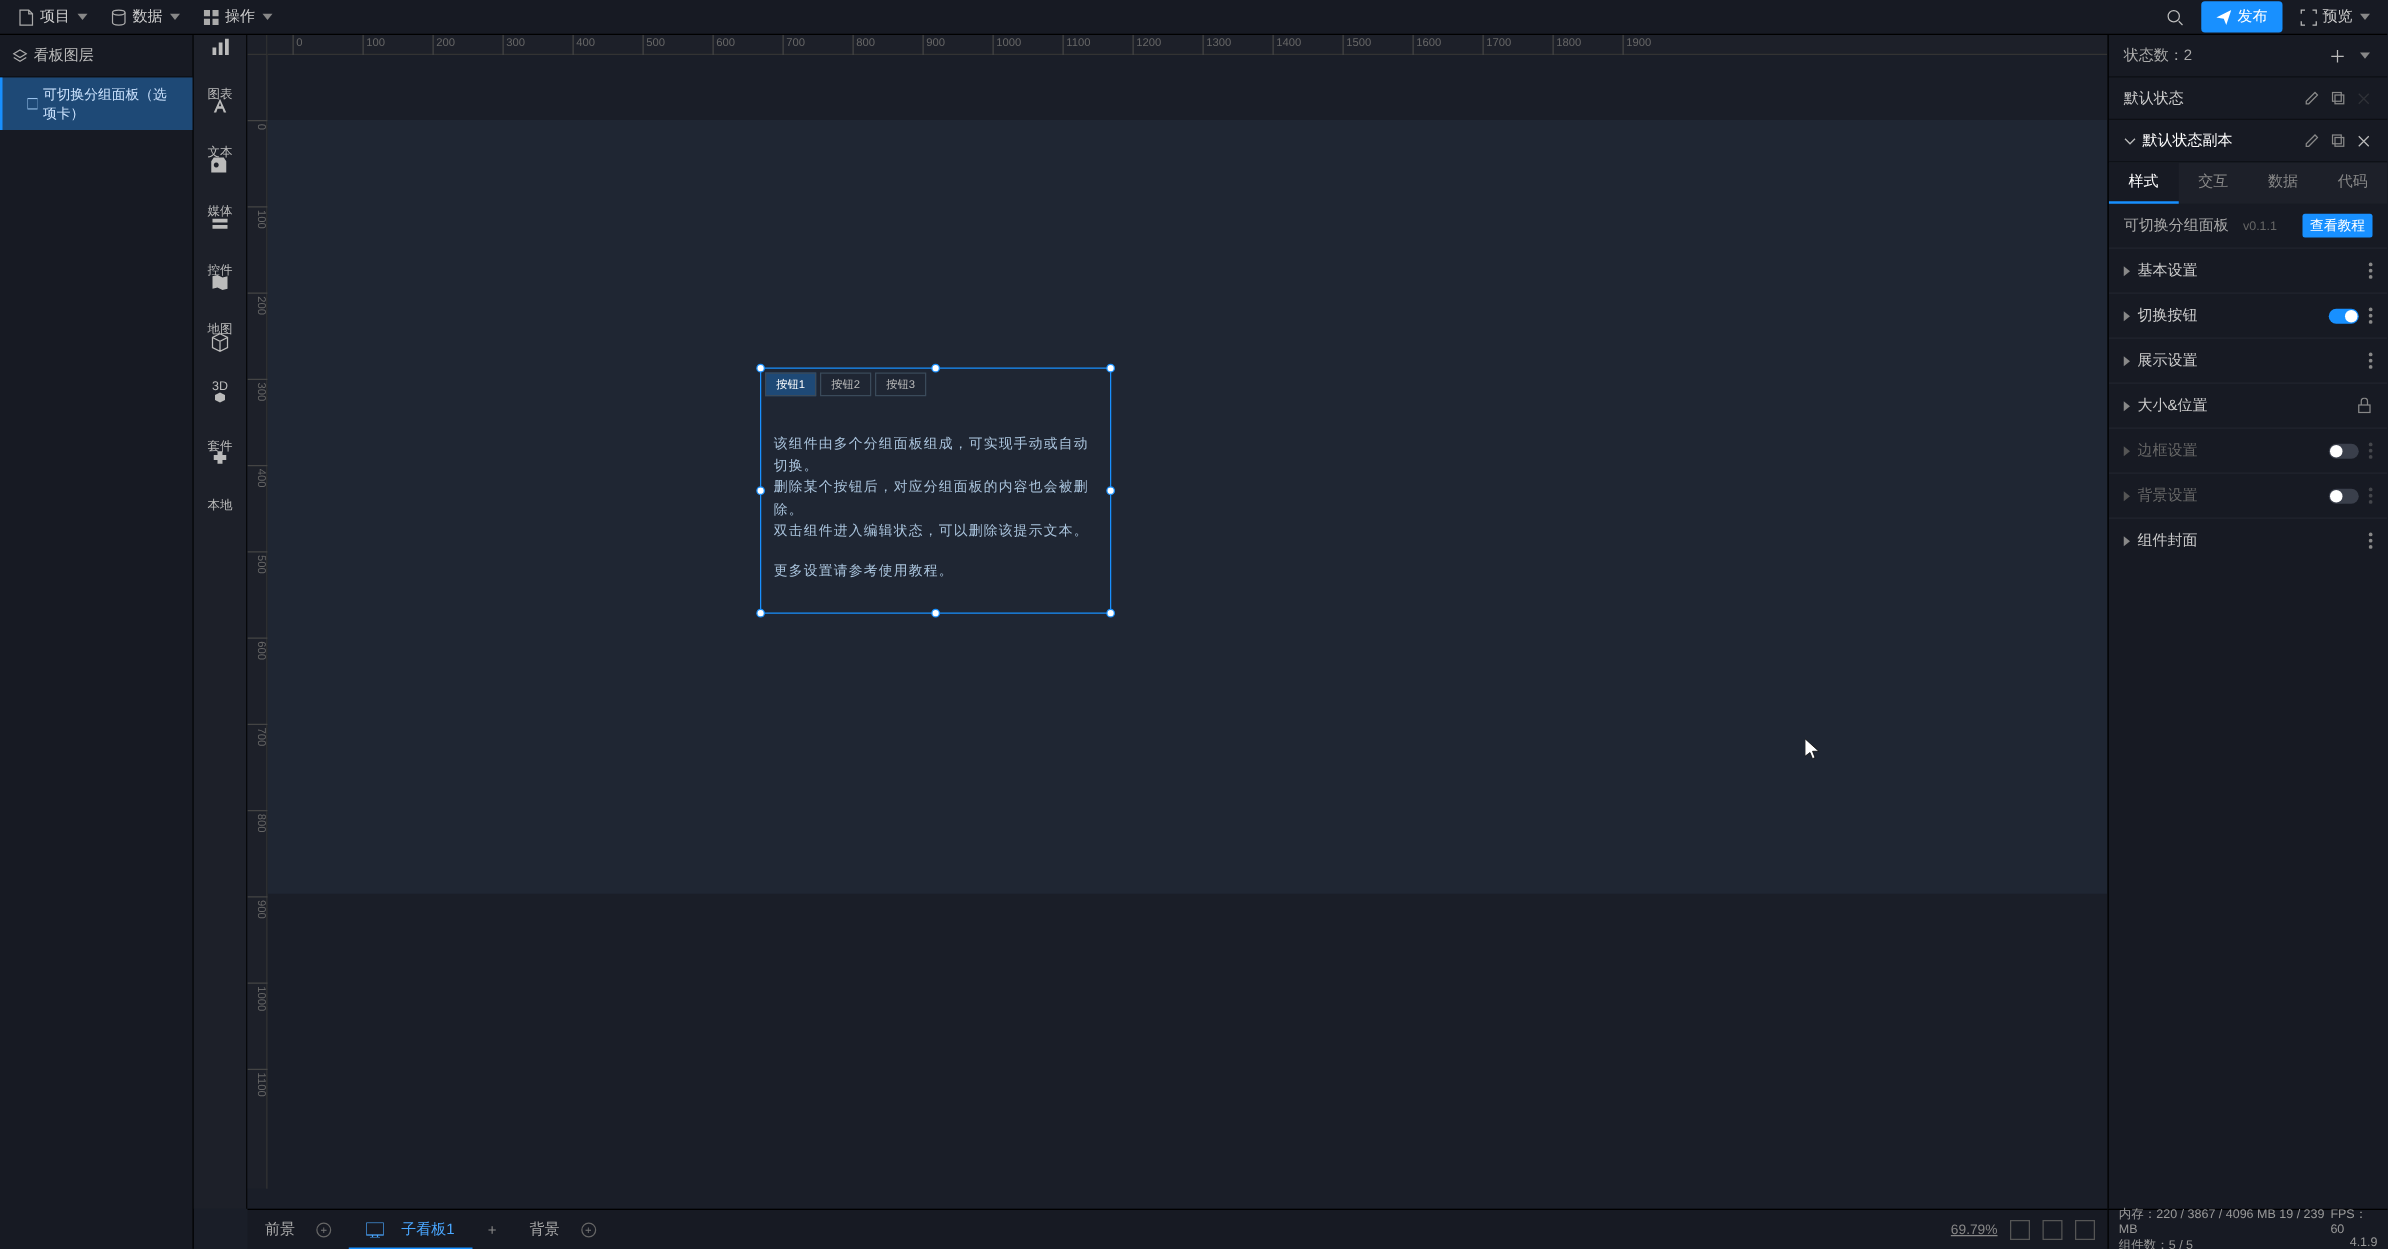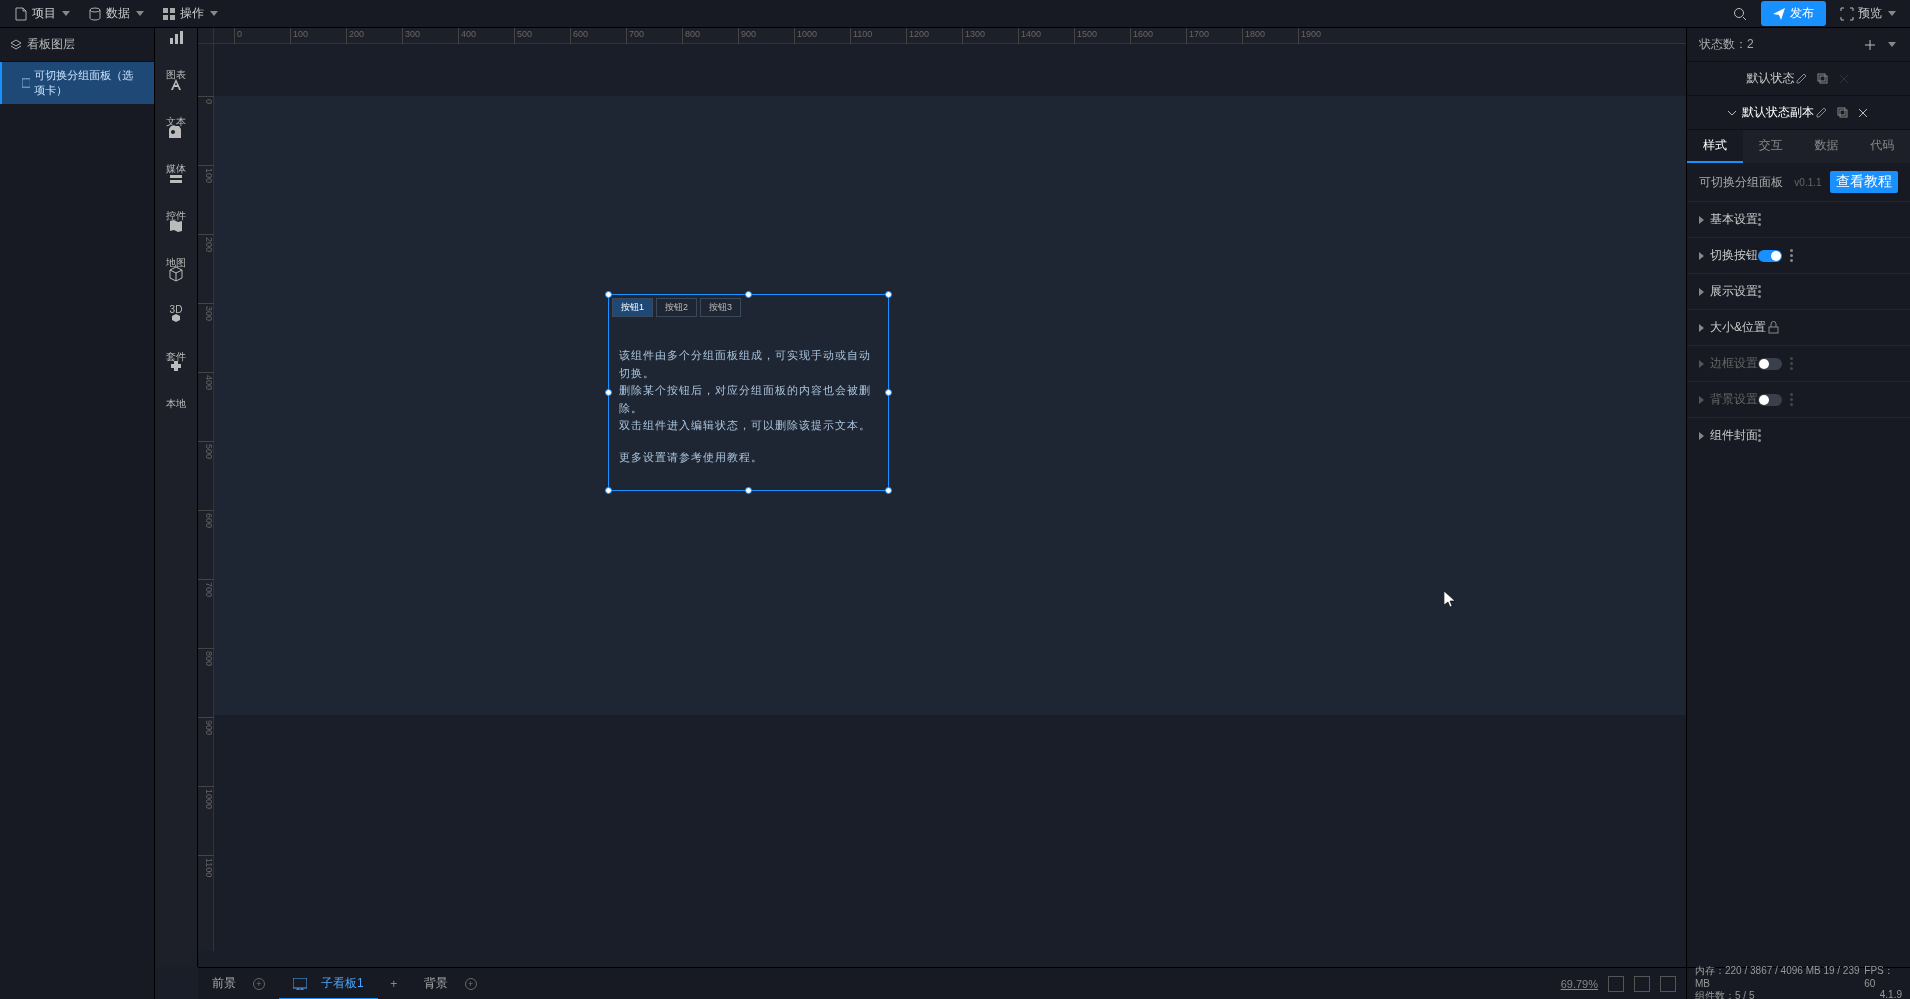--- a/index.html
+++ b/index.html
@@ -49,31 +49,31 @@
 .btab.active { color: #4aa7ff; }
 .btab.active::after { content: ""; position: absolute; left: 0; right: 0; bottom: 0; height: 2px; background: #1890ff; }
 .btab-add { width: 32px; display: flex; align-items: center; justify-content: center; height: 32px; cursor: pointer; color: #888; }
 .circle-plus { display: inline-flex; width: 12px; height: 12px; border: 1px solid #666; border-radius: 50%; align-items: center; justify-content: center; font-size: 9px; color: #777; margin-left: 3px; }
 .bottom-right { margin-left: auto; display: flex; align-items: center; gap: 10px; padding-right: 10px; font-size: 11px; color: #888; text-decoration: underline; }
 .br-ico { width: 16px; height: 16px; border: 1px solid #555; display: inline-flex; cursor: pointer; }
 
 
 .right-panel { position: absolute; right: 0; top: 28px; width: 224px; bottom: 32px; background: #171a23; border-left: 1px solid #000; font-size: 12px; overflow: hidden; }
 .rp-head { padding: 8px 12px; display: flex; align-items: center; justify-content: space-between; border-bottom: 1px solid #0d0f14; }
-.rp-staterow { padding: 8px 12px; display: flex; align-items: center; justify-content: center; border-bottom: 1px solid #0d0f14; cursor: pointer; color: #ccc; }
+.rp-staterow { padding: 8px 12px; display: flex; align-items: center; justify-content: space-between; border-bottom: 1px solid #0d0f14; cursor: pointer; color: #ccc; }
 .rp-staterow.active { color: #fff; }
 .rp-state-icons { display: flex; gap: 7px; align-items: center; }
 .rp-ico { width: 14px; height: 14px; display: inline-flex; align-items: center; justify-content: center; cursor: pointer; color: #888; }
 .rp-tabs { display: flex; background: #1d2029; }
 .rp-tab { flex: 1; text-align: center; padding: 7px 0; cursor: pointer; color: #888; }
 .rp-tab.active { background: #171a23; color: #fff; border-bottom: 2px solid #1890ff; }
 .rp-comp-title { display: flex; align-items: center; justify-content: space-between; padding: 8px 12px; }
 .rp-ver { font-size: 10px; color: #666; margin-left: 8px; }
-.rp-tut-btn { background: #1890ff; color: #fff; padding: 2px 6px; border-radius: 2px; font-size: 14px; cursor: pointer; }
-.rp-section { padding: 9px 12px; display: flex; align-items: center; justify-content: flex-start; border-top: 1px solid #22252f; cursor: pointer; color: #ccc; }
+.rp-tut-btn { background: #1890ff; color: #fff; padding: 2px 6px; border-radius: 2px; font-size: 11px; cursor: pointer; }
+.rp-section { padding: 9px 12px; display: flex; align-items: center; justify-content: space-between; border-top: 1px solid #22252f; cursor: pointer; color: #ccc; }
 .rp-section.dim { color: #666; }
 .rp-section-left { display: flex; align-items: center; gap: 6px; }
 .tri-right { width: 0; height: 0; border-top: 4px solid transparent; border-bottom: 4px solid transparent; border-left: 5px solid #888; }
 .more-dots { display: inline-flex; flex-direction: column; gap: 2px; cursor: pointer; }
 .more-dots span { width: 3px; height: 3px; background: #888; border-radius: 50%; }
 .toggle { width: 24px; height: 12px; border-radius: 6px; background: #3a3f4b; position: relative; cursor: pointer; }
 .toggle.on { background: #1890ff; }
 .toggle::after { content: ""; position: absolute; width: 10px; height: 10px; background: #fff; border-radius: 50%; top: 1px; left: 1px; }
 .toggle.on::after { left: 13px; }
 .rp-right-icons { display: flex; align-items: center; gap: 8px; }

